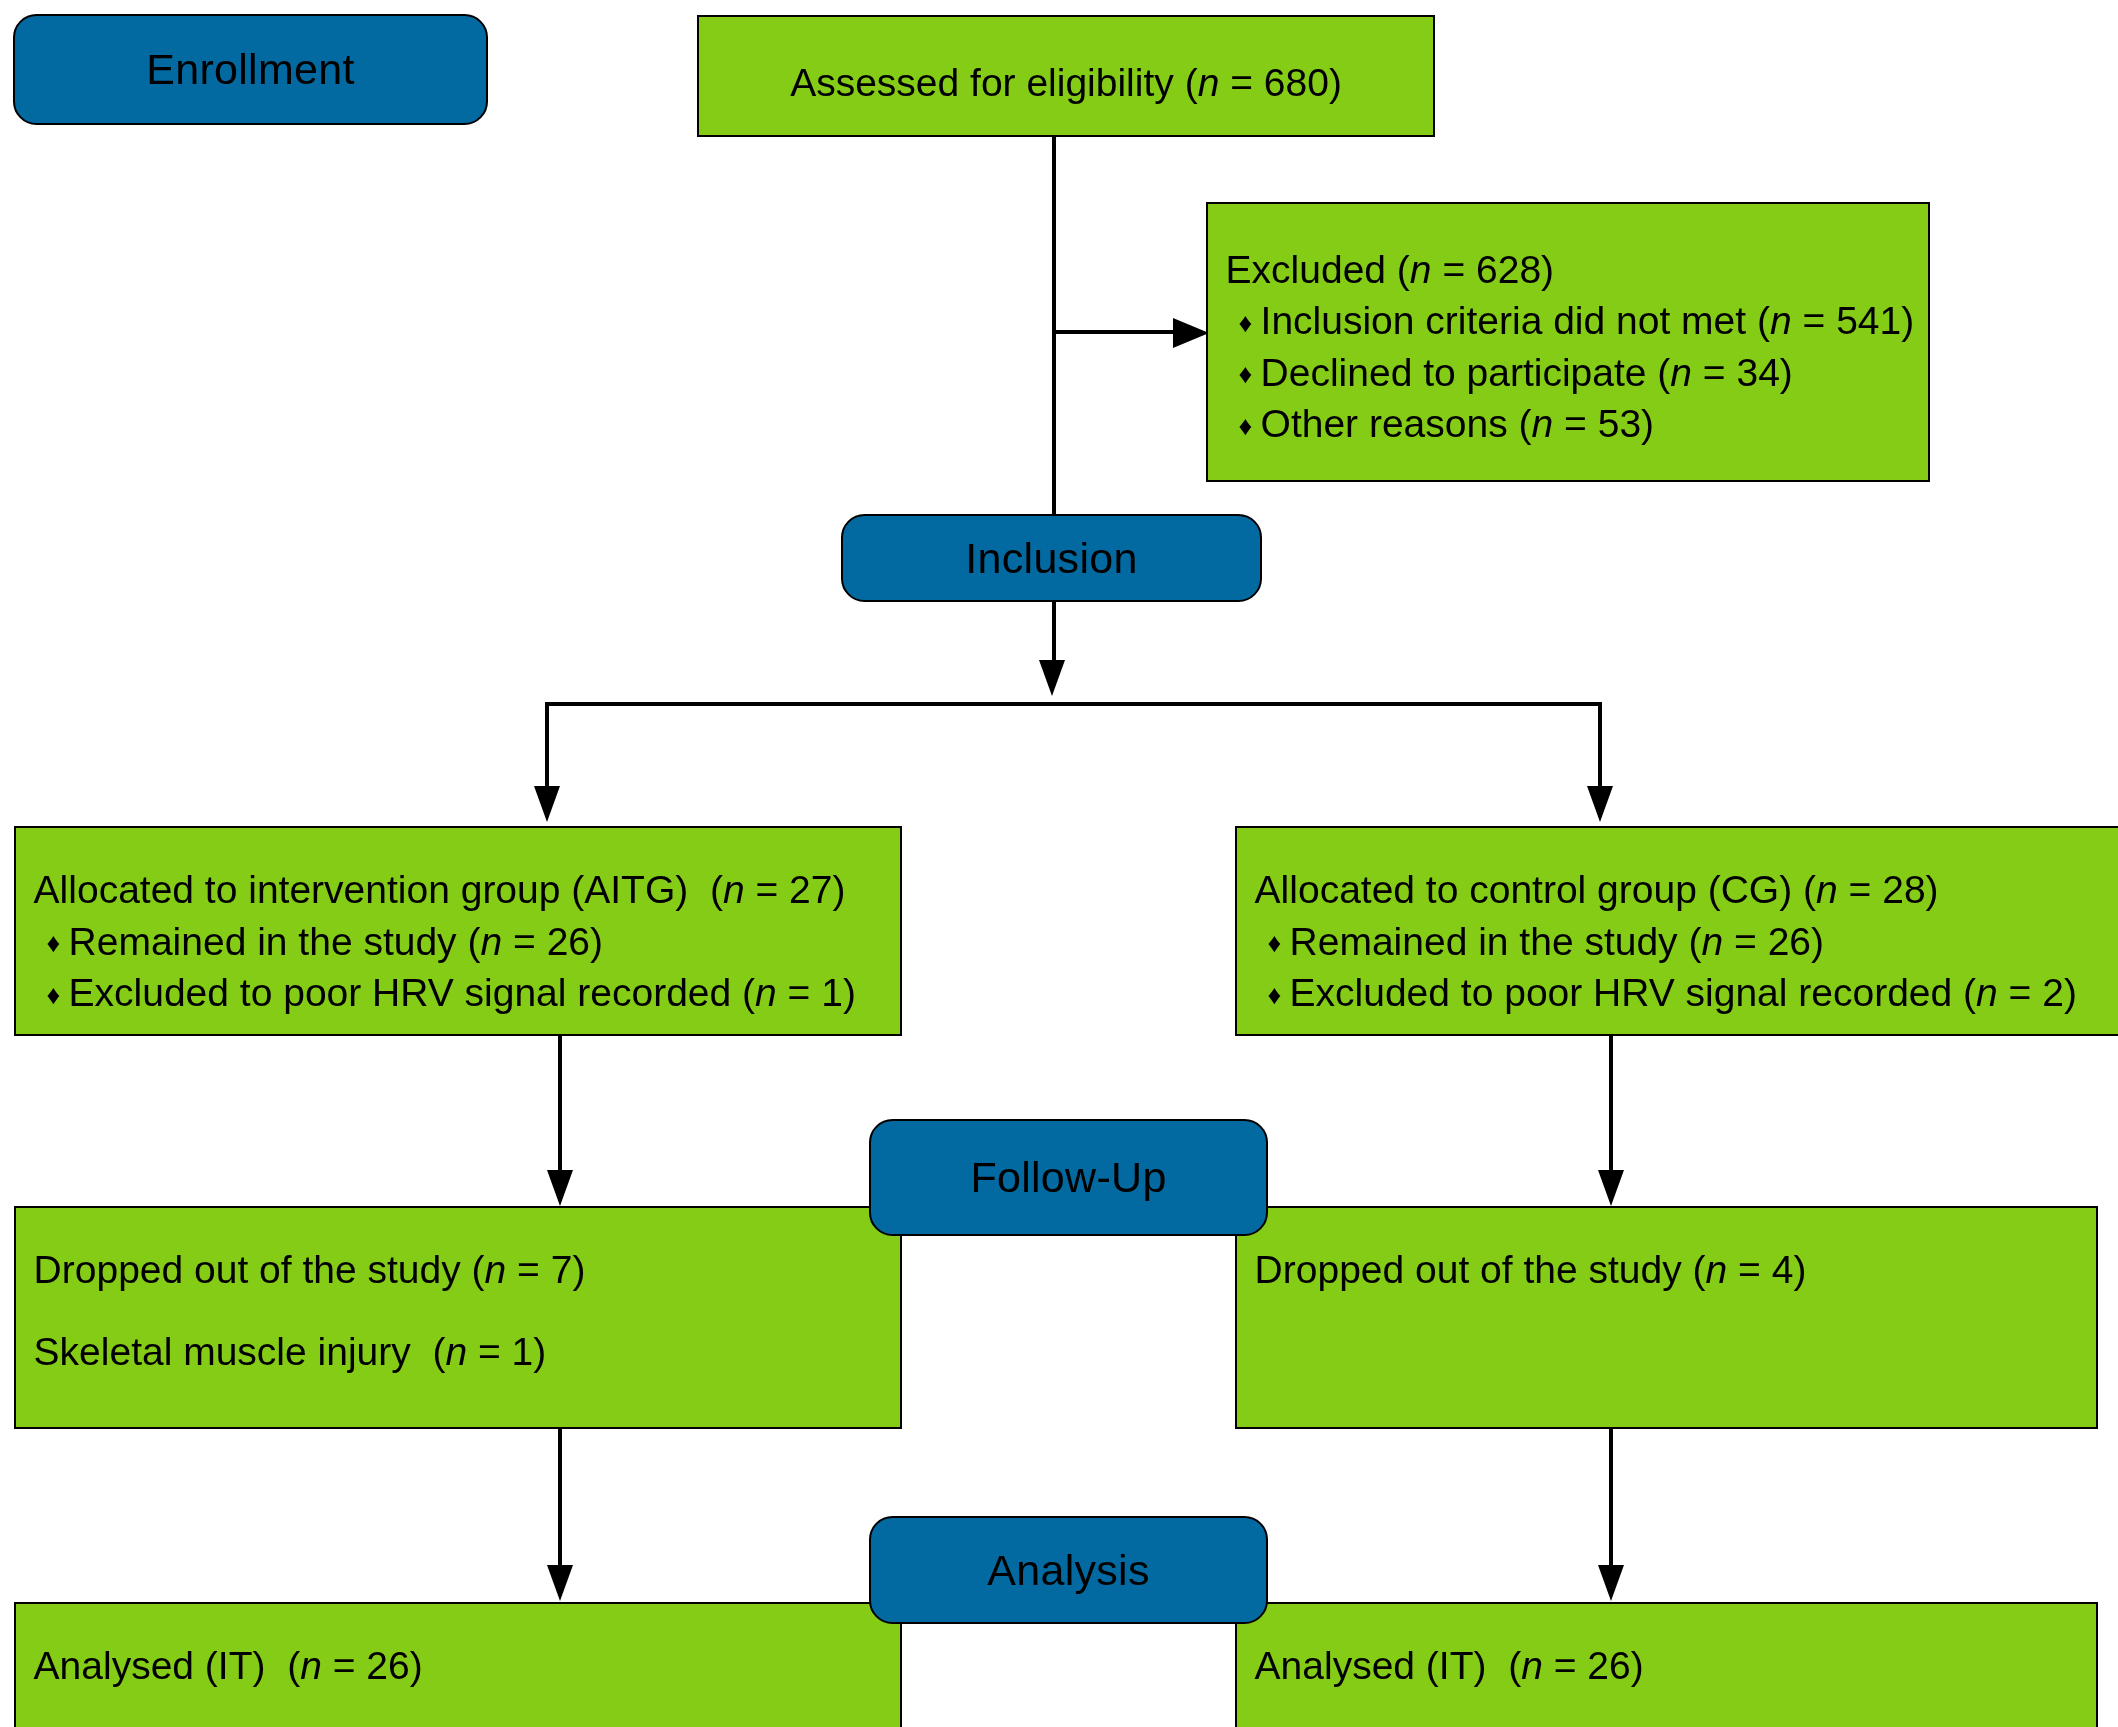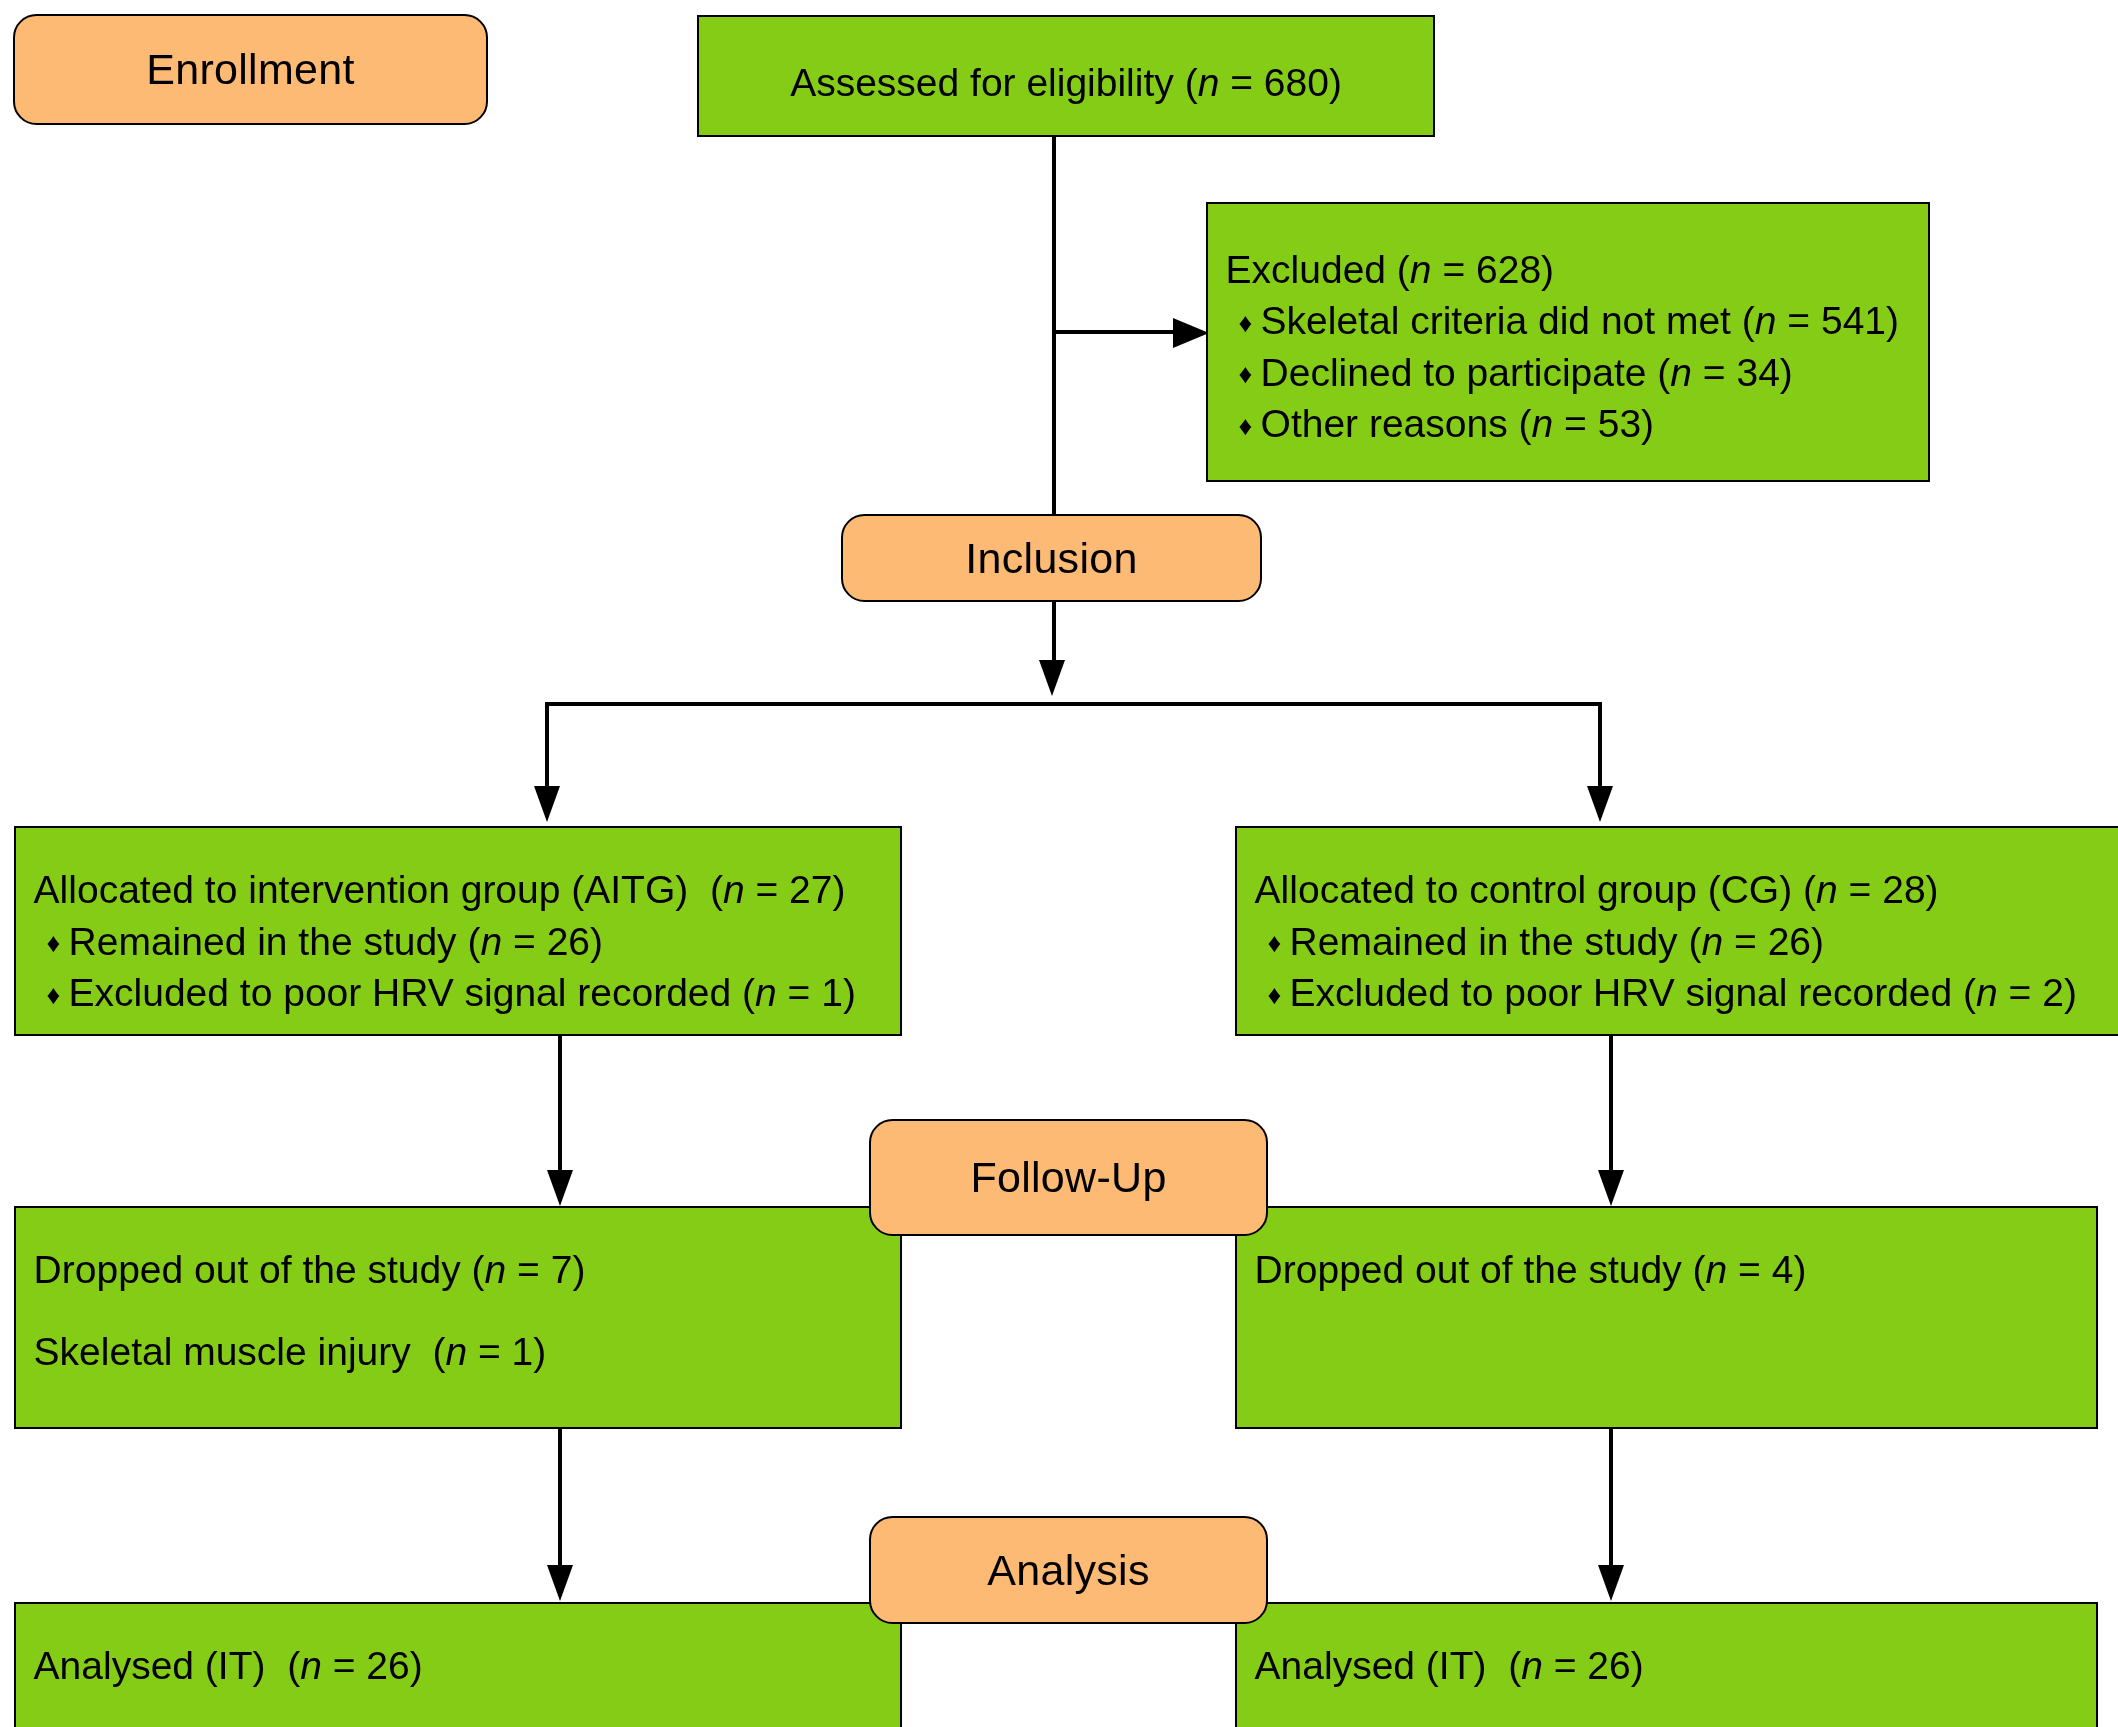--- a/index.html
+++ b/index.html
@@ -20,21 +20,21 @@
   .box {
     position: absolute;
     box-sizing: border-box;
     background: #84cc16;
     border: 2.9px solid #000000;
     z-index: 2;
   }
   .stage {
     position: absolute;
     box-sizing: border-box;
-    background: #fdba74;
+    background: #0369a1;
     border: 2.9px solid #000000;
     border-radius: 23.5px;
     display: flex;
     align-items: center;
     justify-content: center;
     z-index: 5;
   }
   .stage-label {
     font-size: 43px;
     letter-spacing: 0.3px;
@@ -131,21 +131,21 @@
 
   <div class="box" style="left:1206px; top:202px; width:724px; height:280px;">
     <div class="content" style="top:20px;">
       <div class="line">
         <span>Excluded</span>
         (<em class="nv">n</em>
         <span>=</span>
         <span>628</span>)
       </div>
       <div class="bullet-line">
-        <span class="bullet">♦</span><span>Skeletal criteria did not met</span>
+        <span class="bullet">♦</span><span>Inclusion criteria did not met</span>
         (<em class="nv">n</em>
         <span>=</span>
         <span>541</span>)
       </div>
       <div class="bullet-line">
         <span class="bullet">♦</span><span>Declined to participate</span>
         (<em class="nv">n</em>
         <span>=</span>
         <span>34</span>)
       </div>

